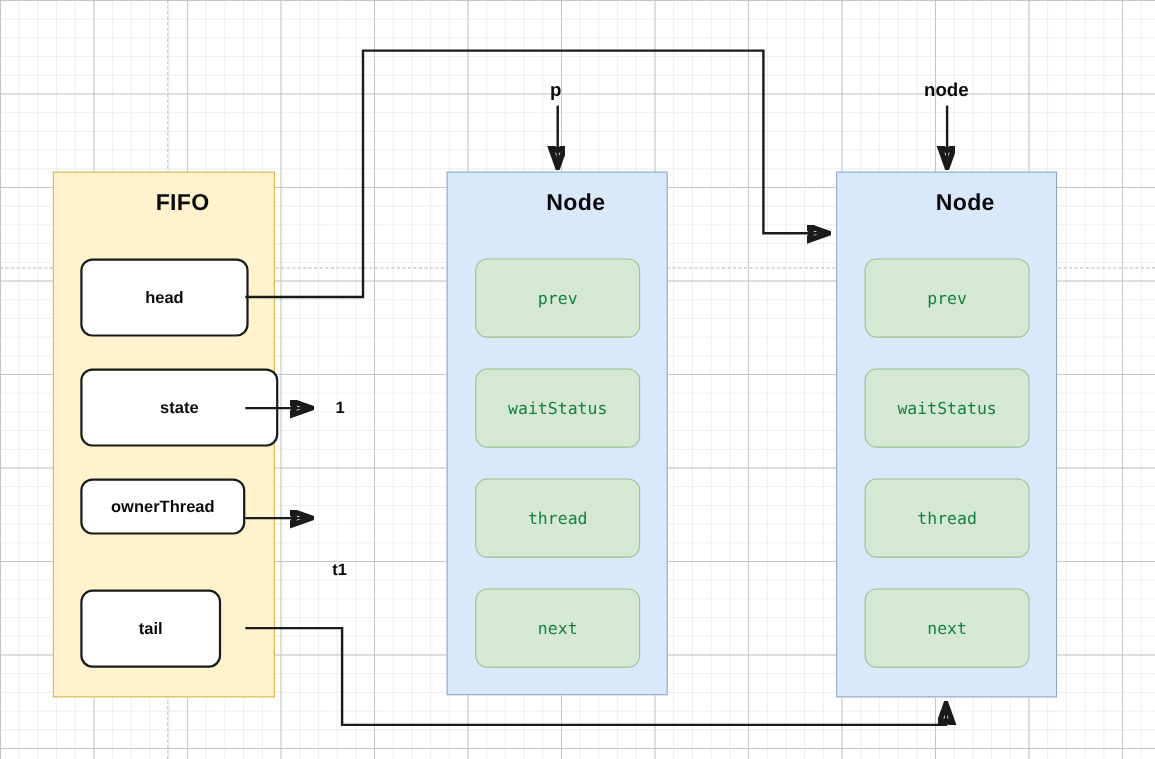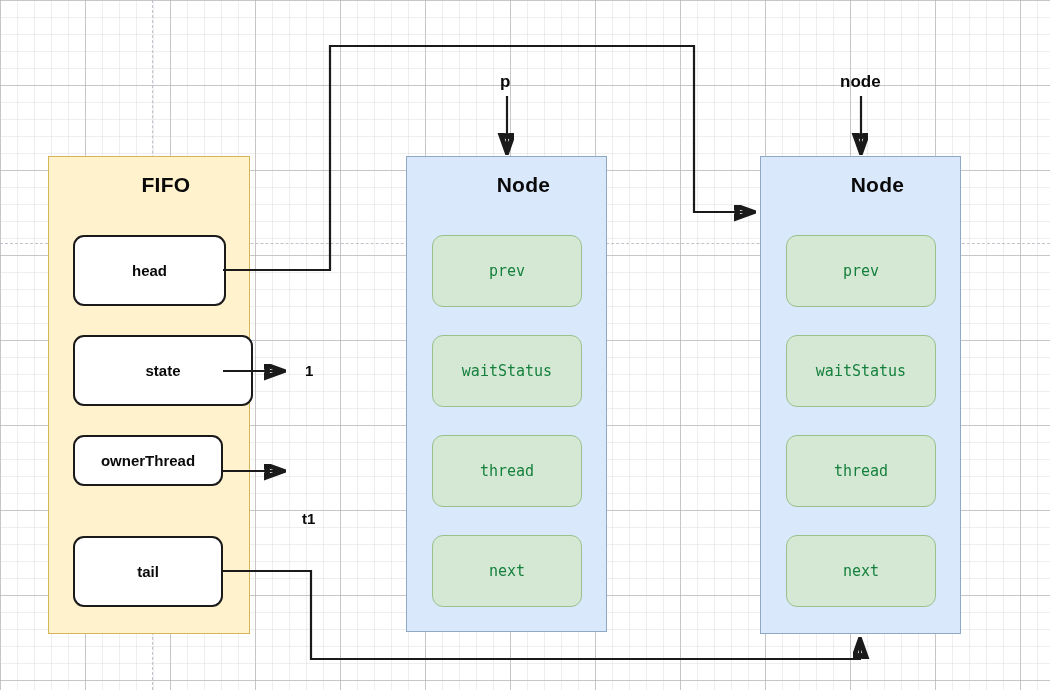--- a/index.html
+++ b/index.html
@@ -128,21 +128,21 @@
 
   <div class="field field-white" style="left:73px; top:235px; width:153px; height:71px;">
     <span>head</span>
   </div>
   <div class="field field-white" style="left:73px; top:335px; width:180px; height:71px;">
     <span>state</span>
   </div>
   <div class="field field-white" style="left:73px; top:435px; width:150px; height:51px;">
     <span>ownerThread</span>
   </div>
-  <div class="field field-white" style="left:73px; top:536px; width:150px; height:71px;">
+  <div class="field field-white" style="left:73px; top:536px; width:128px; height:71px;">
     <span>tail</span>
   </div>
 
   <div class="container-box node-box" style="left:406px; top:156px; width:201px; height:476px;">
     <div class="container-title title-node">Node</div>
   </div>
   <div class="field field-green" style="left:432px; top:235px; width:150px; height:72px;">
     <span>prev</span>
   </div>
   <div class="field field-green" style="left:432px; top:335px; width:150px; height:72px;">

